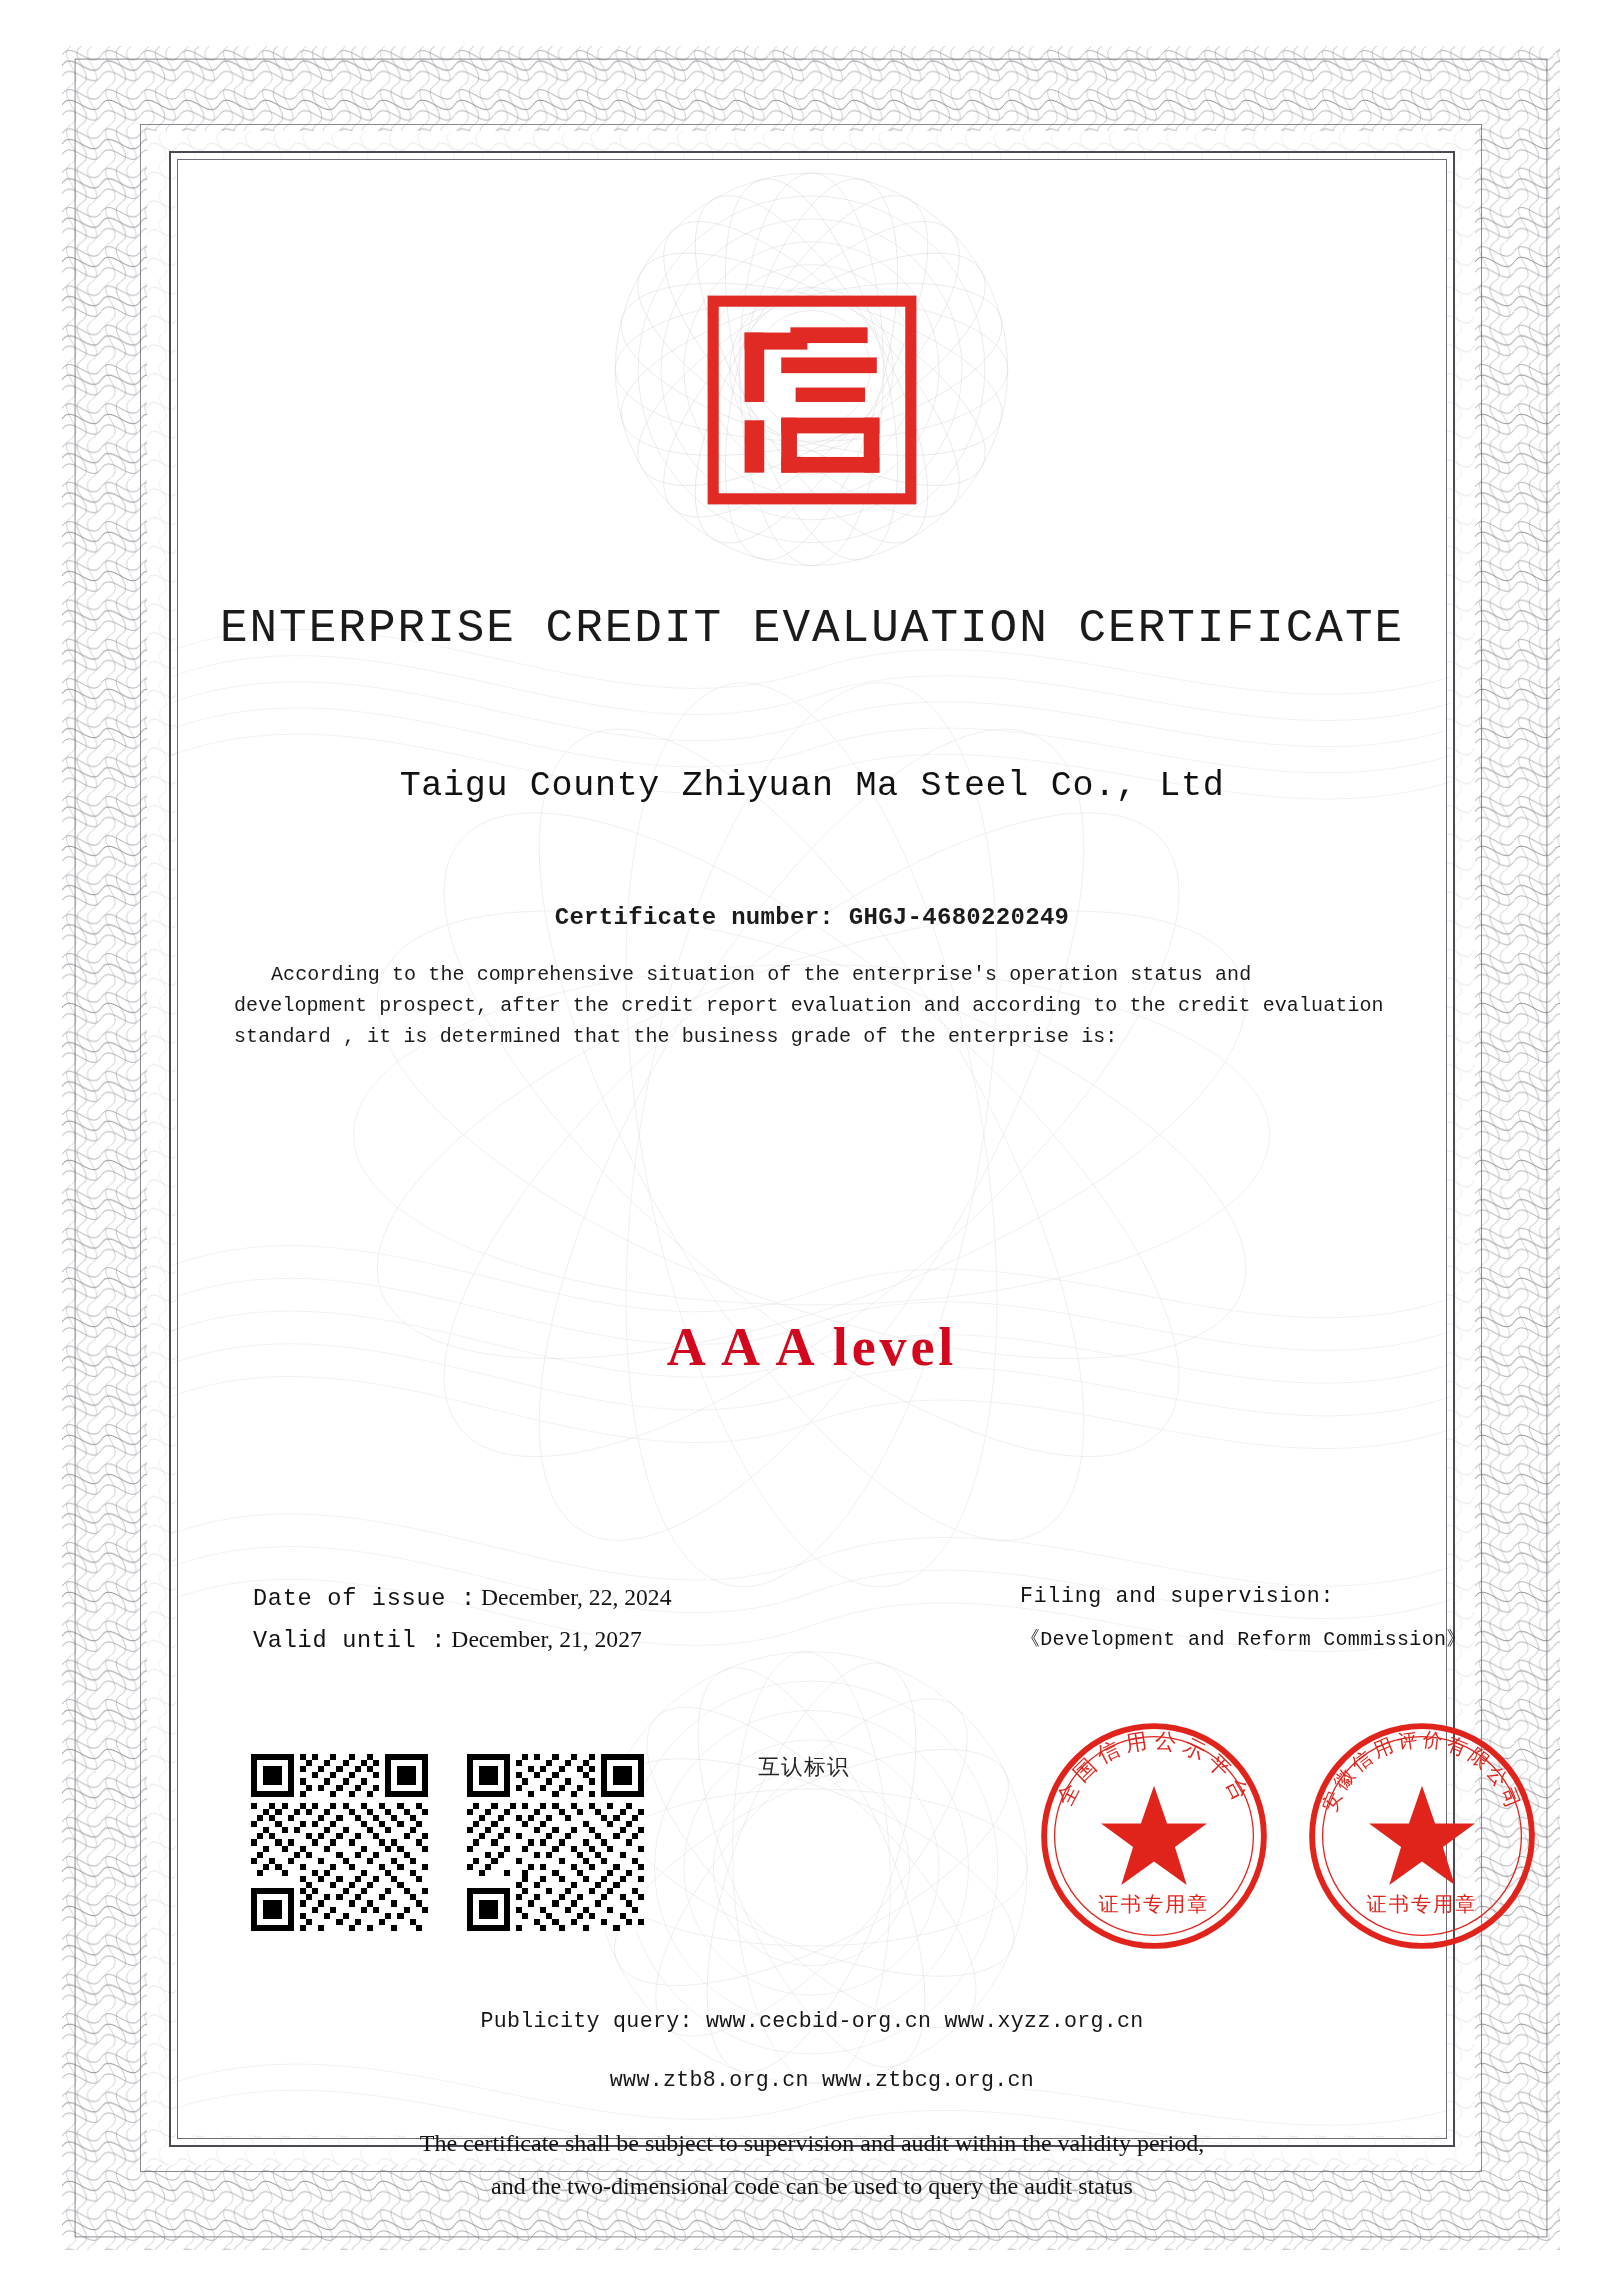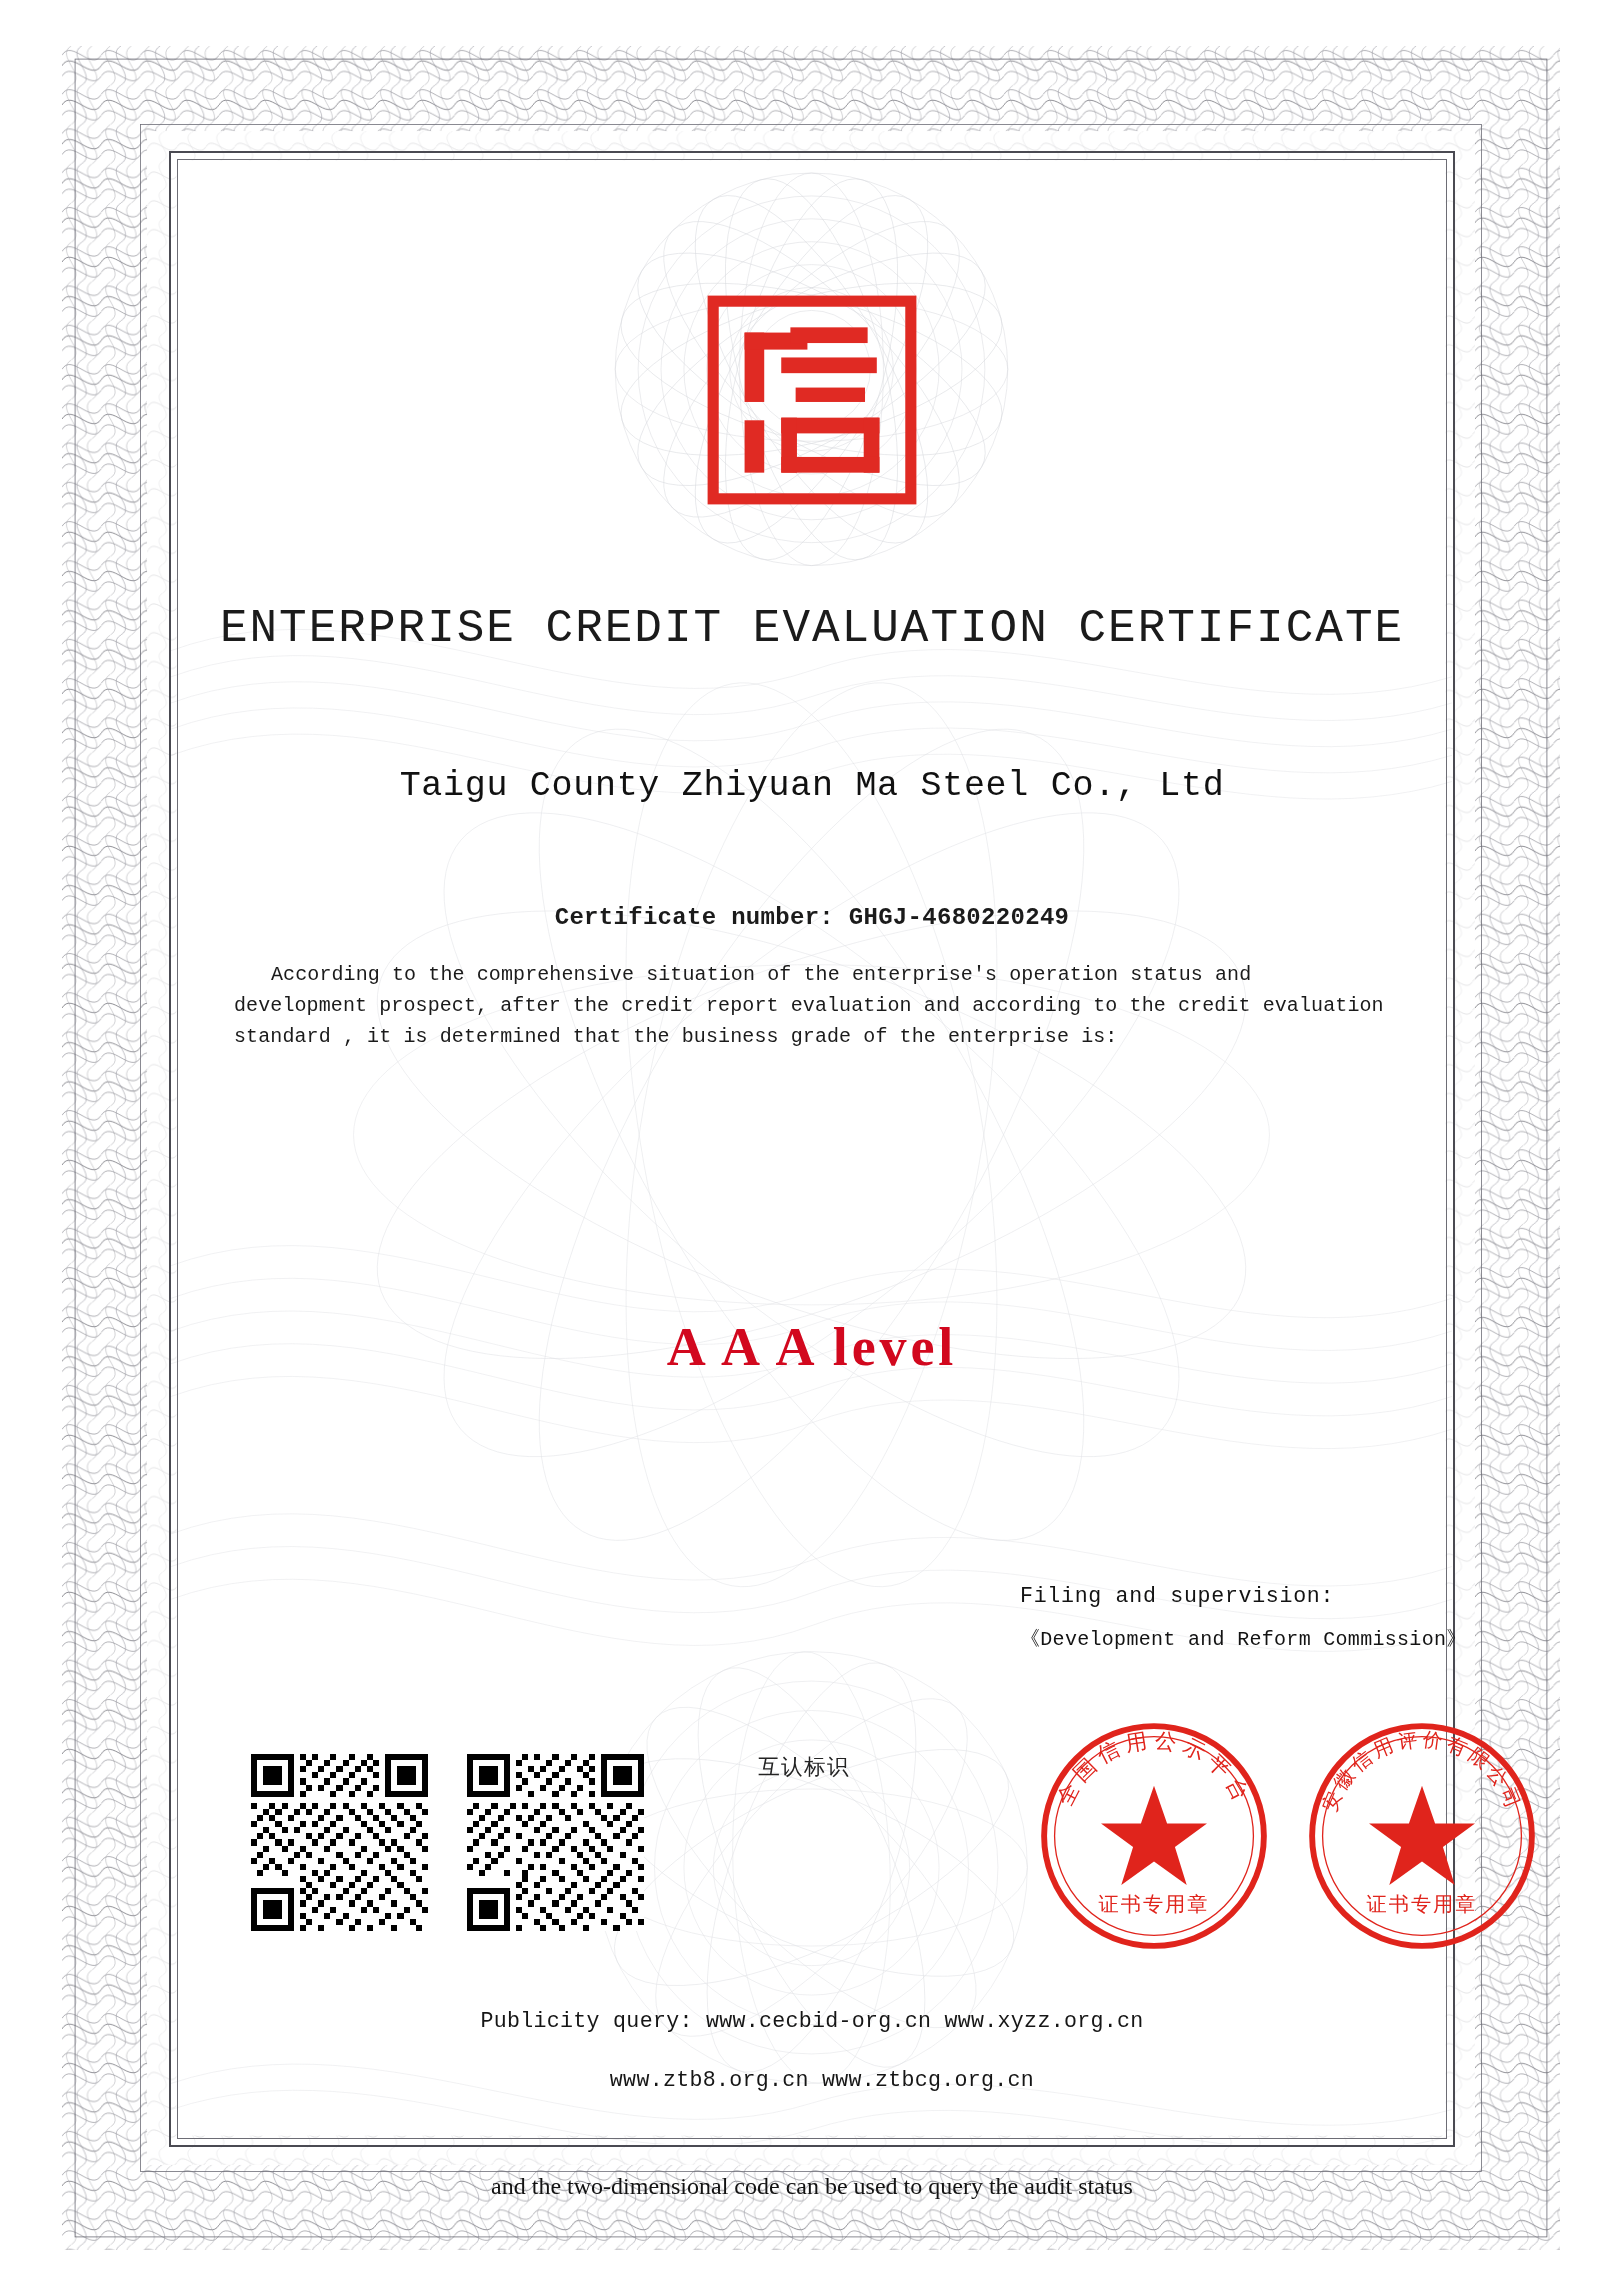--- a/index.html
+++ b/index.html
@@ -399,20 +399,28 @@
     <div class="cert-title">ENTERPRISE CREDIT EVALUATION CERTIFICATE</div>
 
     <div class="company-name">Taigu County Zhiyuan Ma Steel Co., Ltd</div>
 
     <div class="cert-number">Certificate number: GHGJ-4680220249</div>
 
     <div class="body-text"><span class="indent"></span><span>According to the comprehensive situation of the enterprise's operation status and development prospect, after the credit report evaluation and according to the credit evaluation standard , it is determined that the business grade of the enterprise is:</span></div>
 
     <div class="grade">A A A level</div>
 
+    <div class="dates">
+      <div class="row">
+        <span class="lbl">Date of issue :</span><span class="val">December, 22, 2024</span>
+      </div>
+      <div class="row">
+        <span class="lbl">Valid until :</span><span class="val">December, 21, 2027</span>
+      </div>
+    </div>
 
     <div class="filing">
       <div class="r1">Filing and supervision:</div>
       <div class="r2">《Development and Reform Commission》</div>
     </div>
 
     <div class="qr qr1">
       <svg viewBox="0 0 29 29" shape-rendering="crispEdges" width="177" height="177" xmlns="http://www.w3.org/2000/svg">
         <rect width="29" height="29" fill="#fff"></rect>
         <g fill="#000">
@@ -856,17 +864,18 @@
         <text font-family="Liberation Sans, sans-serif" font-size="30" fill="#e0241c" letter-spacing="6">
           <textPath href="#arcTop2" startOffset="50%" text-anchor="middle">安徽信用评价有限公司</textPath>
         </text>
         <text x="185" y="300" text-anchor="middle" font-family="Liberation Sans, sans-serif" font-size="31" fill="#e0241c" letter-spacing="3">证书专用章</text>
       </svg>
     </div>
 
     <div class="query-line">Publicity query: www.cecbid-org.cn  www.xyzz.org.cn</div>
     <div class="query-line2">www.ztb8.org.cn  www.ztbcg.org.cn</div>
 
+    <div class="footer1">The certificate shall be subject to supervision and audit within the validity period,</div>
     <div class="footer2">and the two-dimensional code can be used to query the audit status</div>
 
   </div>
 </div>
 
 
 </body></html>

